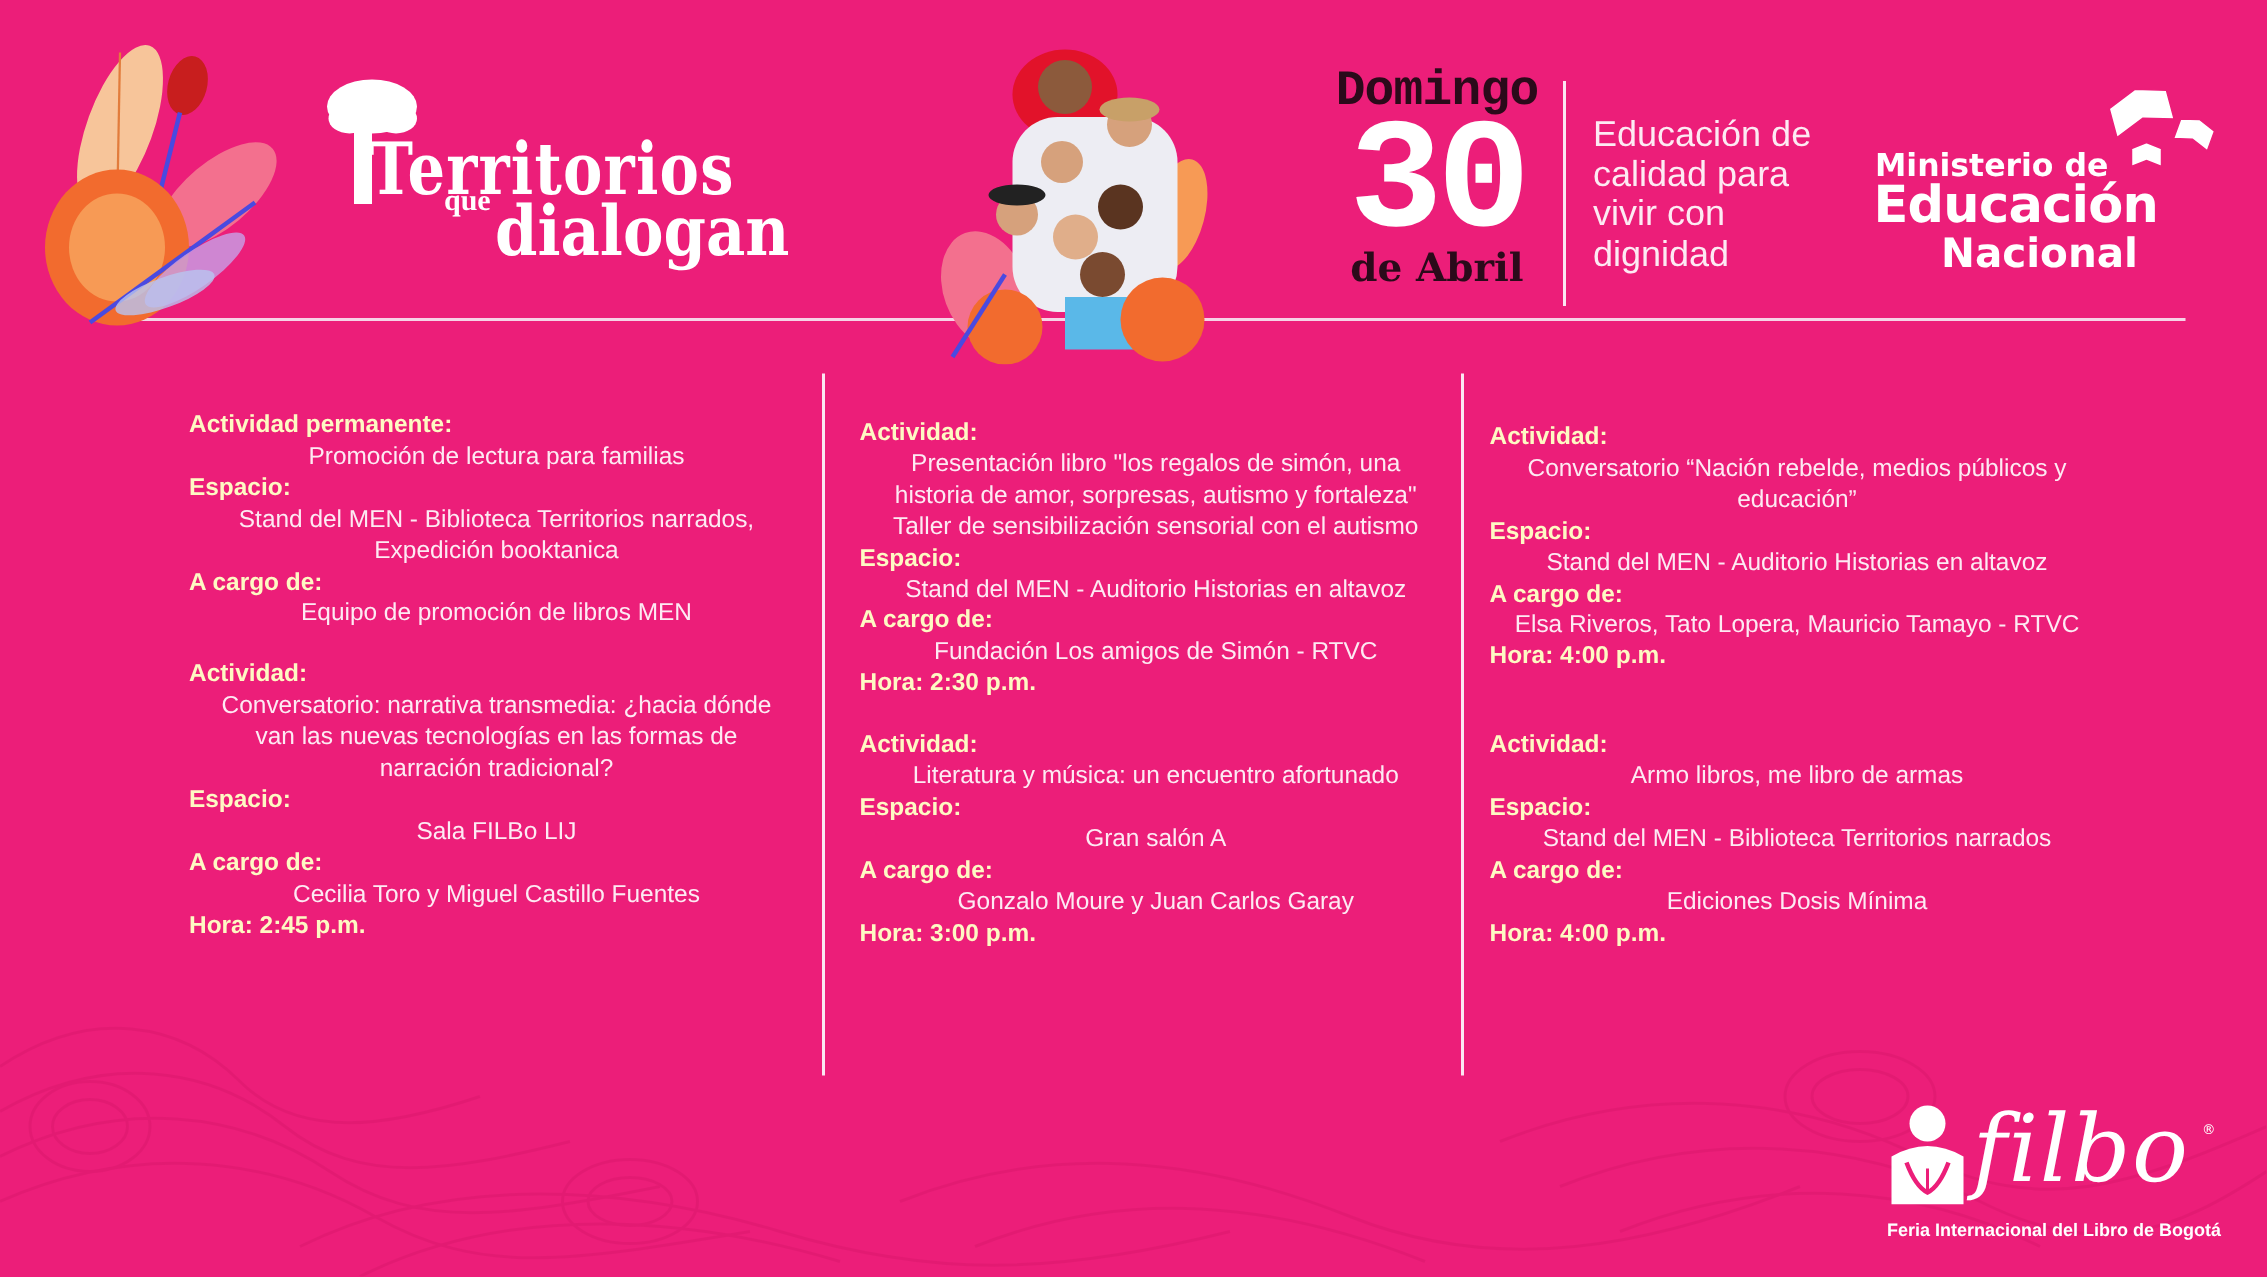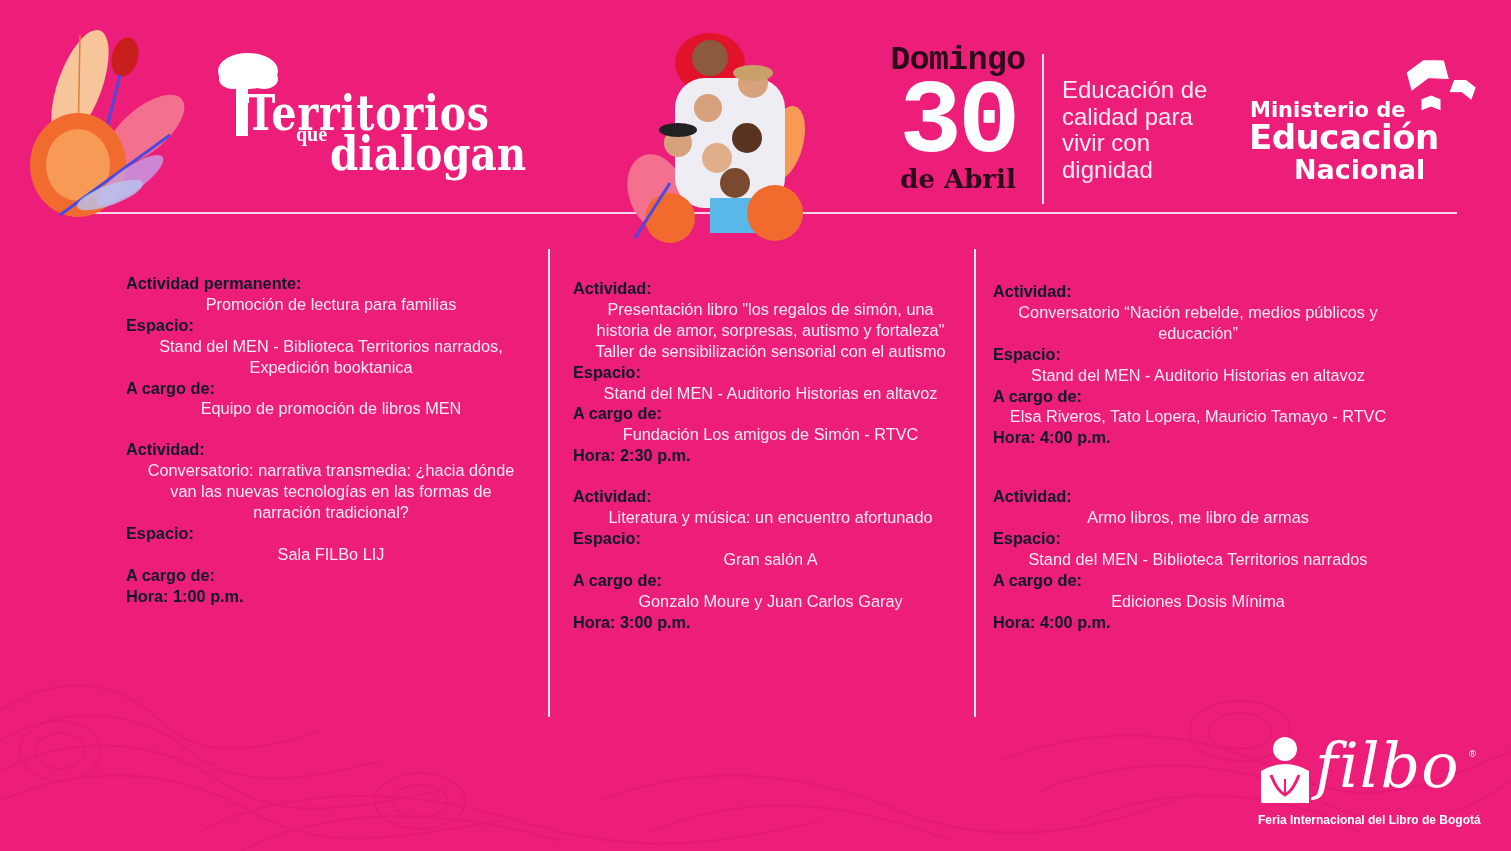--- a/index.html
+++ b/index.html
@@ -71,21 +71,21 @@
   .men-logo .books { position: absolute; left: 150px; top: 0; }
 
   
   .col { position: absolute; }
   .col1 { left: 126px; top: 273px; width: 410px; }
   .col2 { left: 573px; top: 278px; width: 395px; }
   .col3 { left: 993px; top: 281px; width: 410px; }
   .event { margin-bottom: 20px; }
   .col3 .event { margin-bottom: 38px; }
   .row { font-family: "Liberation Sans", sans-serif; font-size: 16.3px; line-height: 20.9px; white-space: nowrap; }
-  .row.label { font-weight: bold; color: #0f172a; }
+  .row.label { font-weight: bold; color: #fef9c3; }
   .row.val { color: #FDEAF3; text-align: center; }
 
   
   .filbo { position: absolute; left: 1255px; top: 735px; width: 230px; height: 100px; color: #fff; }
   .filbo .word {
     position: absolute; left: 60px; top: -6px;
     font-family: "DejaVu Serif", serif; font-style: italic; font-size: 62px; letter-spacing: 1px;
   }
   .filbo .reg { position: absolute; left: 213px; top: 14px; font-size: 9px; font-family: "DejaVu Sans", sans-serif; }
   .filbo .sub { position: absolute; left: 3px; top: 78px; font-family: "Liberation Sans", sans-serif; font-size: 12px; font-weight: bold; white-space: nowrap; }
@@ -203,21 +203,22 @@
     <div class="row val">Equipo de promoción de libros MEN</div>
   </div>
   <div class="event">
     <div class="row label">Actividad:</div>
     <div class="row val">Conversatorio: narrativa transmedia: ¿hacia dónde</div>
     <div class="row val">van las nuevas tecnologías en las formas de</div>
     <div class="row val">narración tradicional?</div>
     <div class="row label">Espacio:</div>
     <div class="row val">Sala FILBo LIJ</div>
     <div class="row label">A cargo de:</div>
-    <div class="row label">Hora: 1:00 p.m.</div>
+    <div class="row val">Cecilia Toro y Miguel Castillo Fuentes</div>
+    <div class="row label">Hora: 2:45 p.m.</div>
   </div>
 </div>
 
 <div class="col col2">
   <div class="event">
     <div class="row label">Actividad:</div>
     <div class="row val">Presentación libro "los regalos de simón, una</div>
     <div class="row val">historia de amor, sorpresas, autismo y fortaleza"</div>
     <div class="row val">Taller de sensibilización sensorial con el autismo</div>
     <div class="row label">Espacio:</div>

